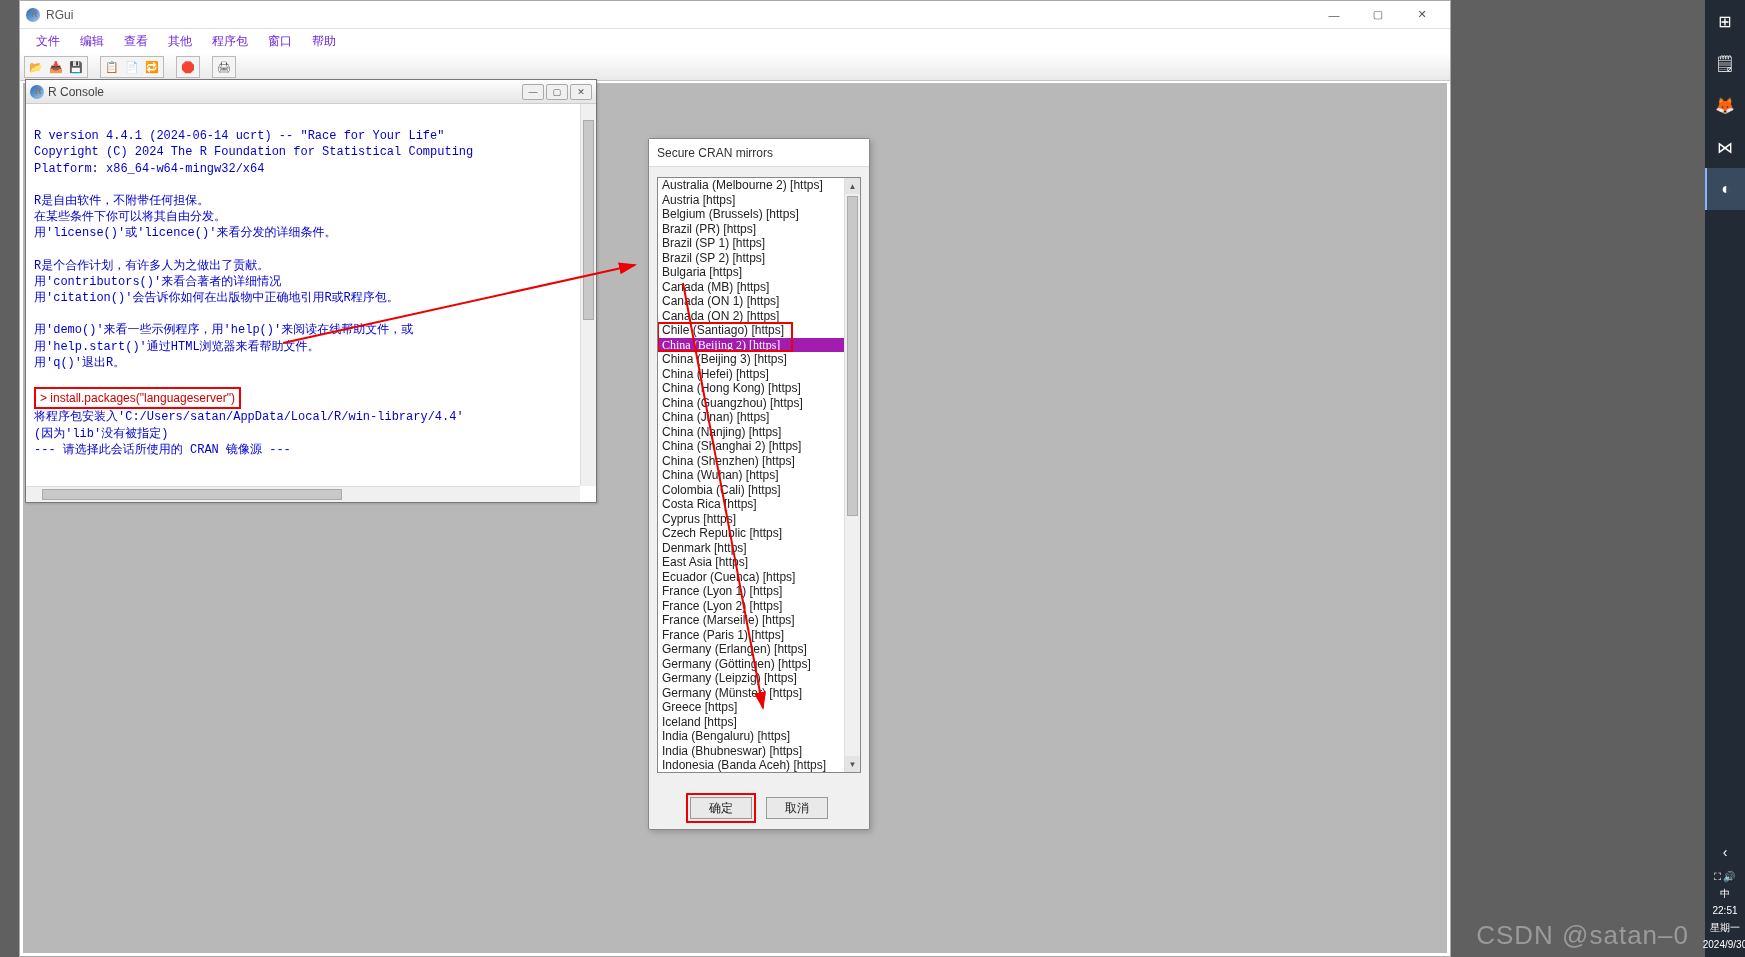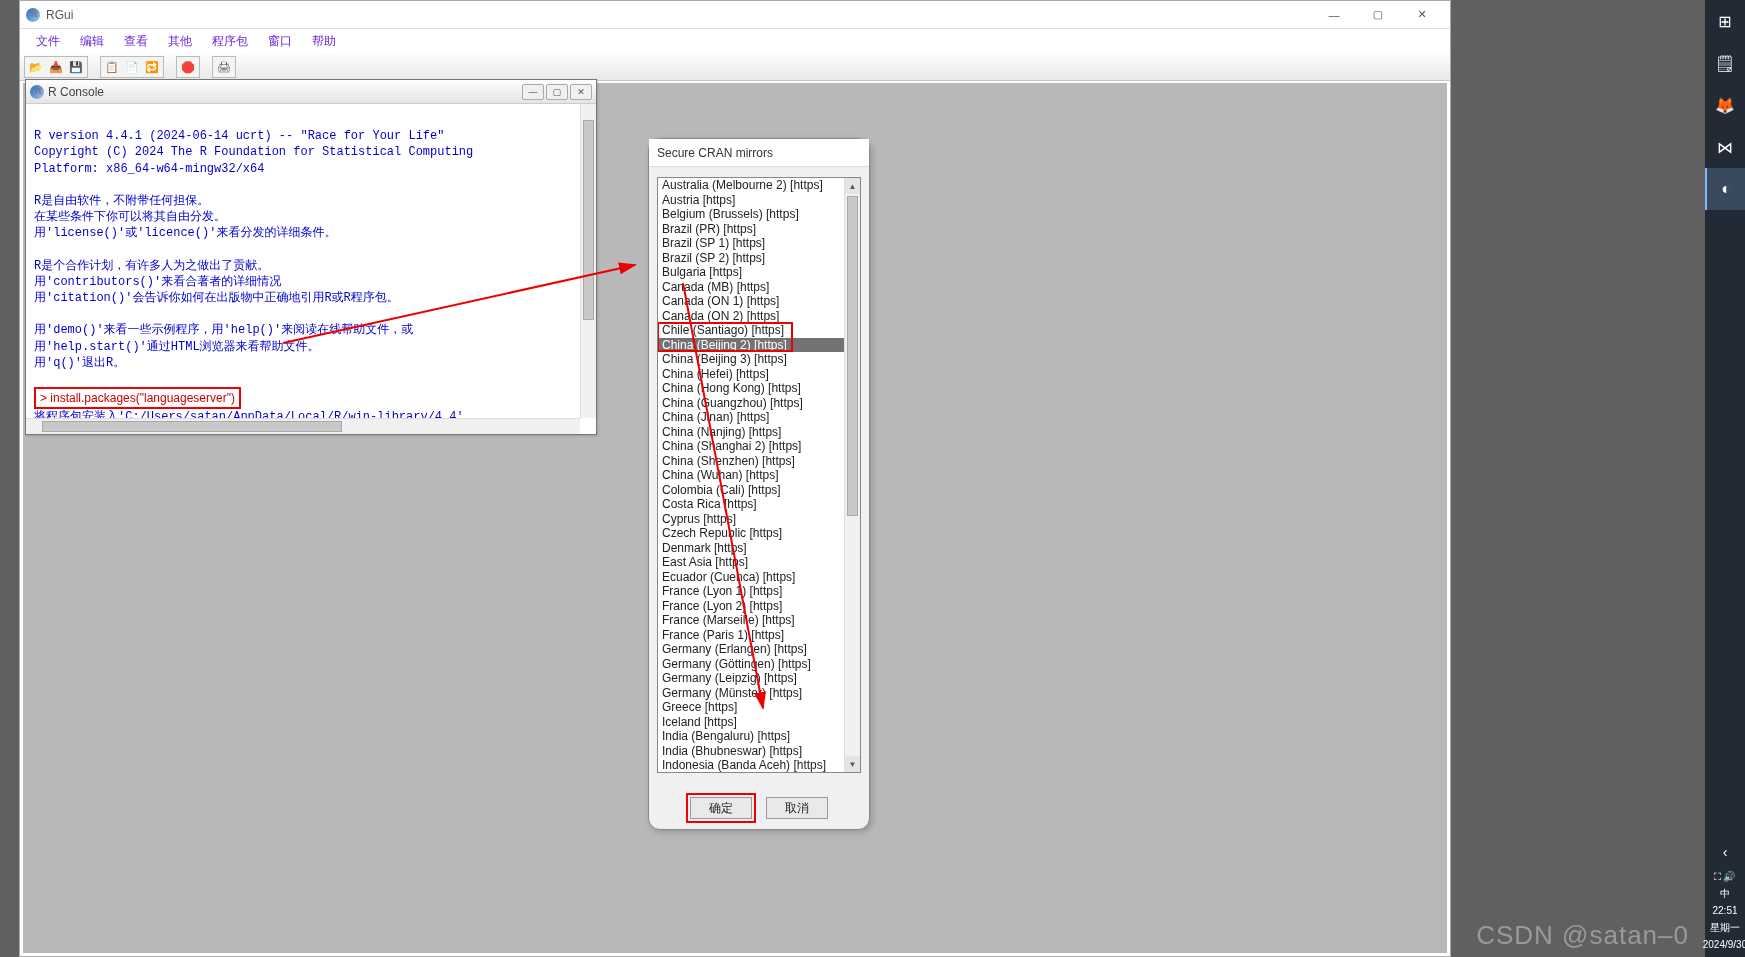--- a/index.html
+++ b/index.html
@@ -18,39 +18,39 @@
 .menubar span { padding: 2px 10px; }
 
 .toolbar { height: 28px; background: linear-gradient(#fdfdfd,#e9e9e9); border-top: 1px solid #fff; border-bottom: 1px solid #c8c8c8; display: flex; align-items: center; gap: 3px; padding: 0 4px;}
 .tb-group { display: flex; gap: 0; border: 1px solid #bbb; background: #f4f4f4; padding:1px;}
 .tb-btn { width: 20px; height: 18px; font-size: 11px; display:flex; align-items:center; justify-content:center; color:#444; }
 .tb-sep { width: 6px; }
 
 .mdi-area { position: absolute; top: 82px; left: 3px; right:3px; bottom:3px; background: #b8b8b8; }
 
 
-.console-window { position: absolute; left: 2px; top: -4px; width: 572px; height: 356px; background: #fff; border: 1px solid #777; box-shadow: 1px 1px 2px rgba(0,0,0,.15); }
+.console-window { position: absolute; left: 2px; top: -4px; width: 572px; height: 424px; background: #fff; border: 1px solid #777; box-shadow: 1px 1px 2px rgba(0,0,0,.15); }
 .console-titlebar { height: 24px; background: linear-gradient(#fefefe,#e5e5e5); display: flex; align-items: center; justify-content: space-between; padding: 0 4px; border-bottom:1px solid #ccc;}
 .console-title-left { display:flex; align-items:center; gap:4px; font-size:12px; color:#444;}
 .mini-controls { display:flex; gap:2px;}
 .mini-btn { width: 22px; height: 16px; border: 1px solid #aaa; background: #f0f0f0; font-size:9px; display:flex; align-items:center; justify-content:center; color:#555; border-radius:2px;}
 .console-body { padding: 8px; font-family: "Courier New", monospace; font-size: 12px; line-height: 1.35; color: #0000cd; white-space: pre; overflow:hidden; position: relative; height: calc(100% - 24px);}
 .console-body .red-prompt { color: #c00; }
 .console-body .red-box { border: 2px solid #e00; display: inline-block; padding: 1px 4px; }
 .console-scrollbar-v { position: absolute; right: 0; top: 24px; bottom: 16px; width: 16px; background: #f0f0f0; border-left:1px solid #ddd;}
 .console-scrollbar-h { position: absolute; left: 0; right: 16px; bottom: 0; height: 16px; background: #f0f0f0; border-top:1px solid #ddd;}
 .sb-track-thumb { background:#c8c8c8; border:1px solid #aaa;}
 
 
-.dialog { position: absolute; left: 625px; top: 55px; width: 222px; height: 692px; background: #f0f0f0; border: 1px solid #888; box-shadow: 2px 2px 6px rgba(0,0,0,.2); border-radius:12px;}
+.dialog { position: absolute; left: 625px; top: 55px; width: 222px; height: 692px; background: #f0f0f0; border: 1px solid #888; box-shadow: 2px 2px 6px rgba(0,0,0,.2); border-radius:2px;}
 .dialog-title { height: 28px; display:flex; align-items:center; padding: 0 8px; font-size: 12px; color: #333; background: #fff; border-bottom:1px solid #ddd;}
 .dialog-list { position: absolute; left: 8px; top: 38px; right: 8px; bottom: 56px; background: #fff; border: 1px solid #888; overflow: hidden; }
 .dialog-list-inner { position:absolute; left:0; top:0; right:16px; bottom:0; overflow:hidden;}
 .list-item { font-size: 12px; padding: 0px 4px; line-height: 14.5px; color: #222; white-space: nowrap; }
-.list-item.selected { background: #737373; color: #fff; }
+.list-item.selected { background: #a21caf; color: #fff; font-family: Liberation Serif, serif; }
 .selected-red-outline { position:absolute; border:2px solid #e00; pointer-events:none; }
 .list-scrollbar { position:absolute; right:0; top:0; bottom:0; width:16px; background:#f0f0f0; border-left:1px solid #ddd;}
 .list-sb-up, .list-sb-down { height:16px; background:#e4e4e4; display:flex; align-items:center; justify-content:center; font-size:8px; color:#555;}
 .list-sb-thumb { position:absolute; left:2px; right:2px; background:#c8c8c8; border:1px solid #aaa; }
 
 .dialog-buttons { position: absolute; bottom: 10px; left: 0; right: 0; display: flex; justify-content: center; gap: 14px; }
 .dlg-btn { width: 62px; height: 22px; font-size: 12px; background: #e9e9e9; border: 1px solid #999; display:flex; align-items:center; justify-content:center; color:#222;}
 .dlg-btn.ok-outline { outline: 2px solid #e00; outline-offset: 2px; }
 
 

